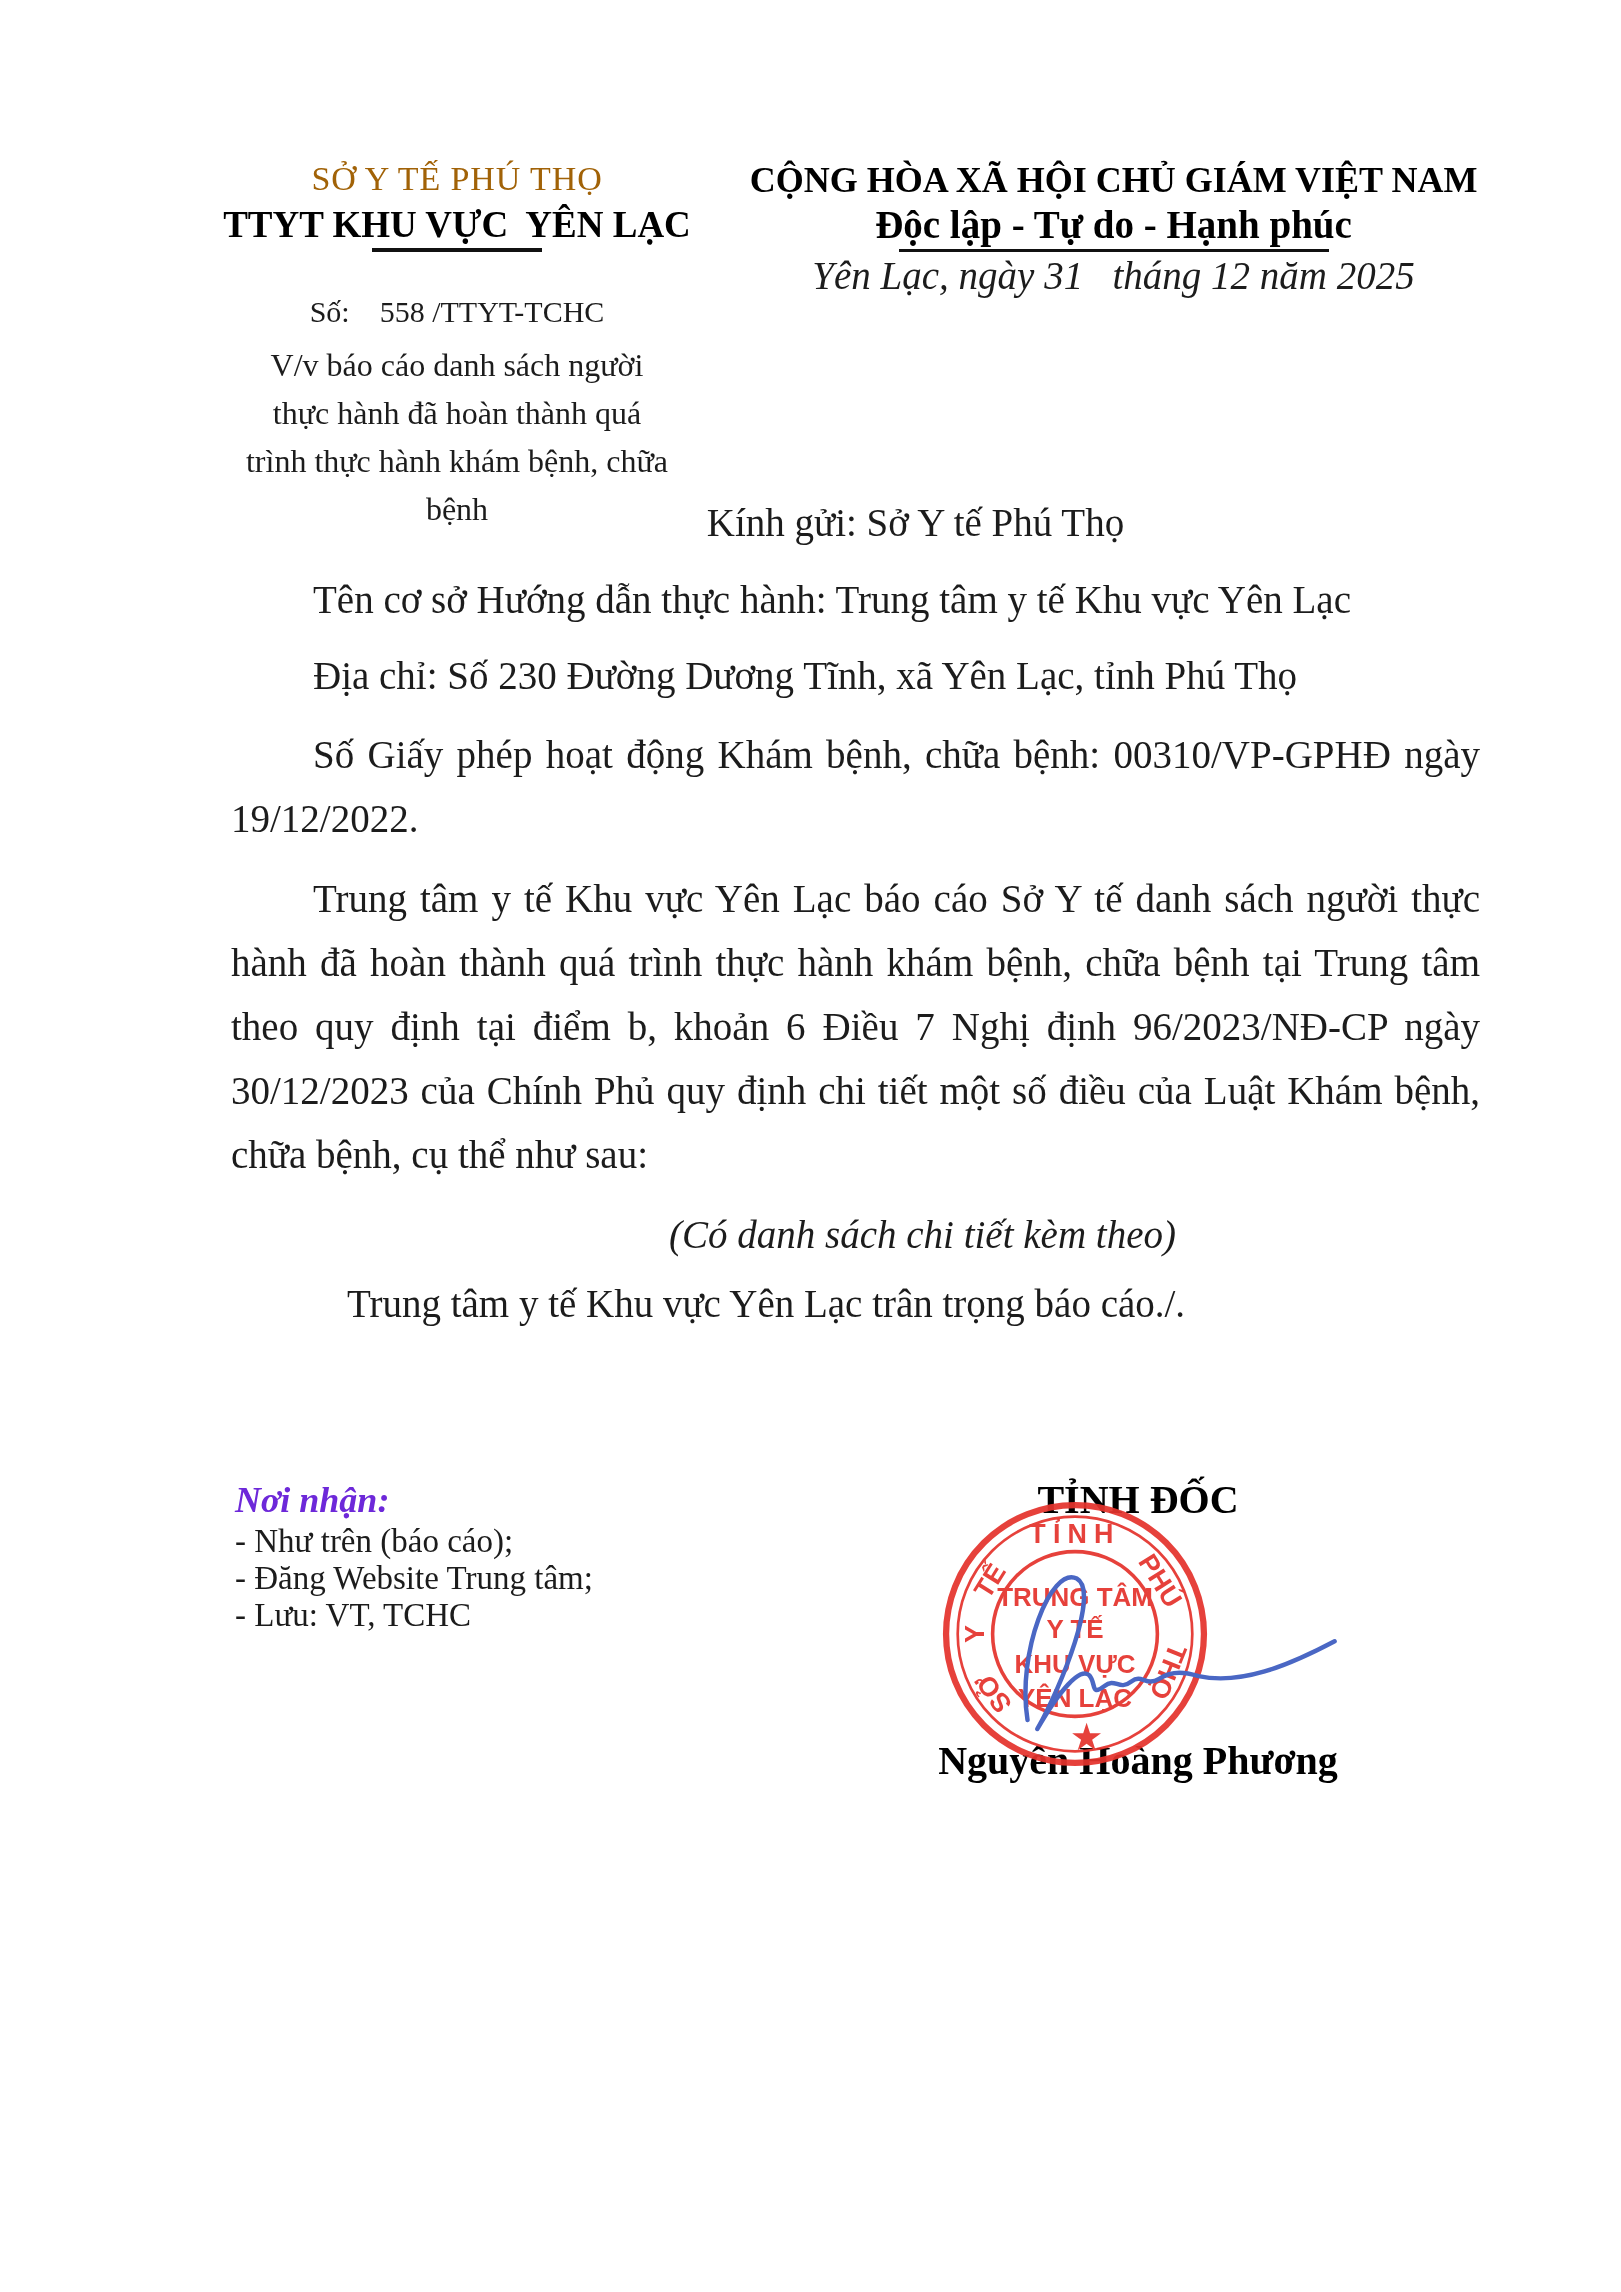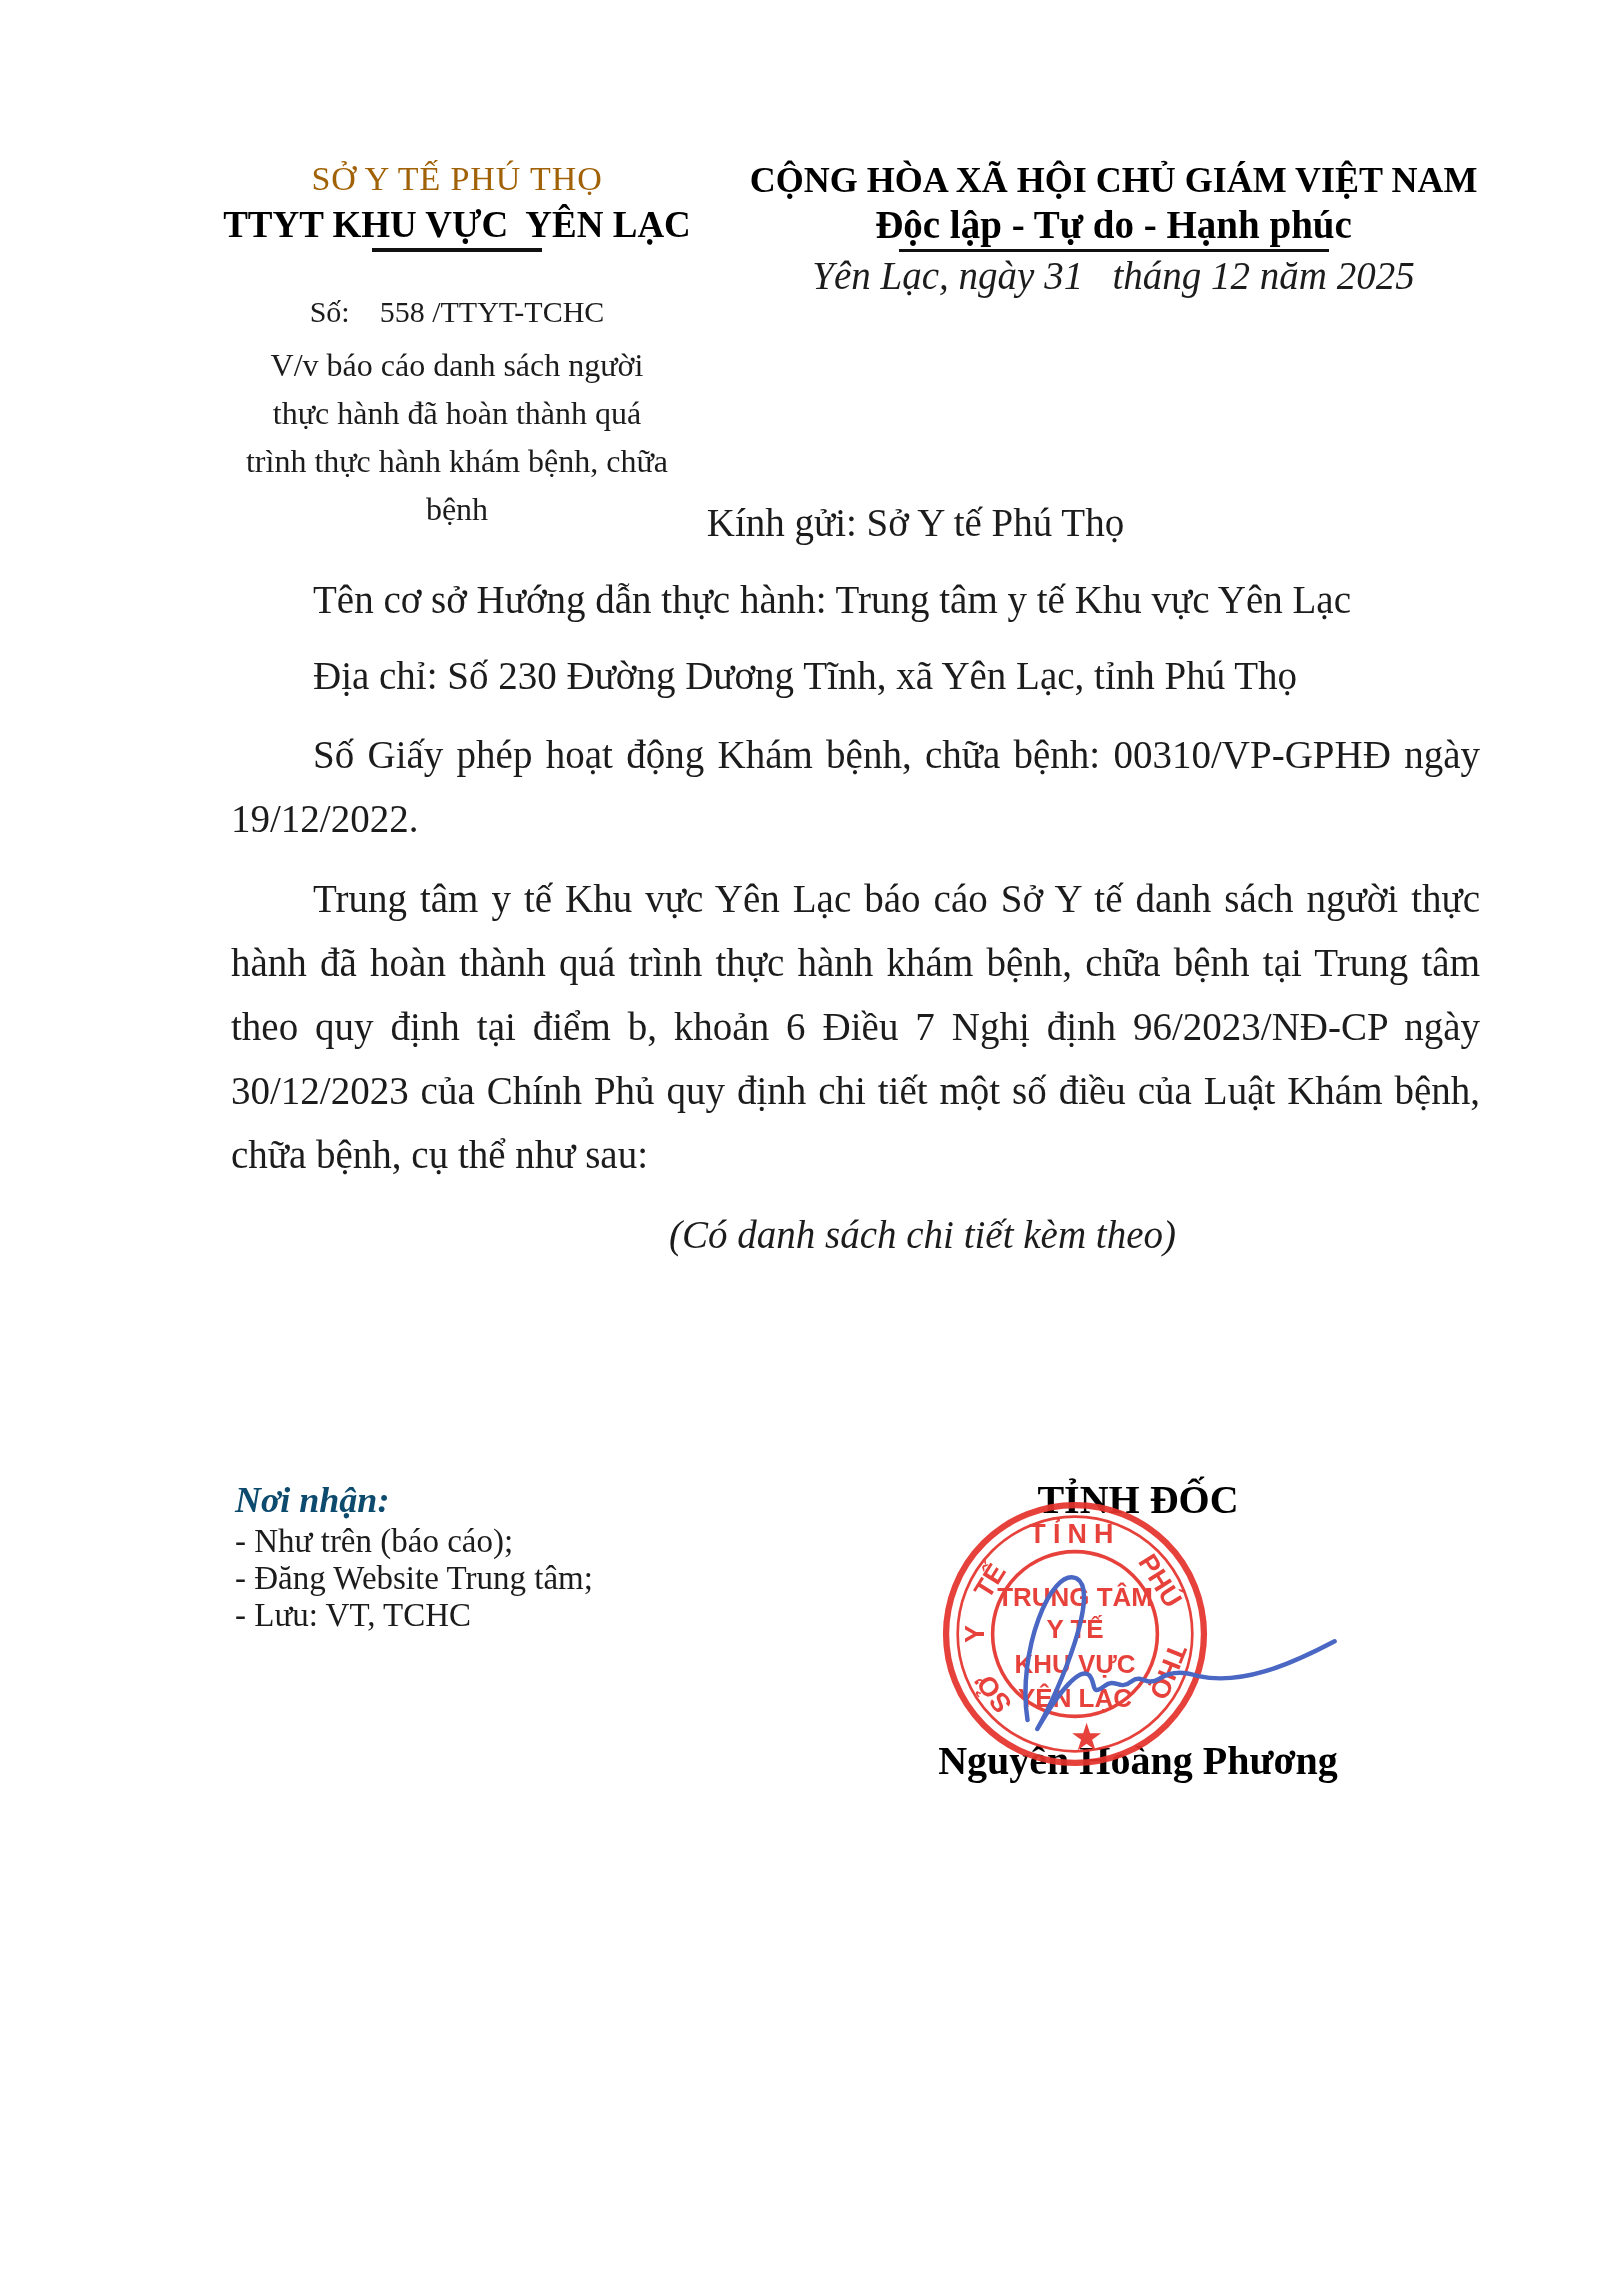--- a/index.html
+++ b/index.html
@@ -25,21 +25,21 @@
   .p-sal{text-align:center; transform:translateX(60px); margin-bottom:12.5px !important;}
   .p1{text-indent:82px; margin-bottom:12.5px !important;}
   .p2{text-indent:82px; margin-bottom:15px !important;}
   .p3{text-indent:82px; text-align:justify; margin-bottom:16px !important;}
   .p4{text-indent:82px; text-align:justify; margin-bottom:12.5px !important;}
   .p5{text-indent:82px; text-align:justify; margin-bottom:16px !important;}
   .p-note{text-align:center; font-style:italic; transform:translateX(67px); margin-bottom:5.4px !important;}
   .p-close{text-indent:116px;}
   
   .noi-nhan{position:absolute; left:235px; top:1478px; width:555px;}
-  .nn-label{font-size:36px; line-height:45px; font-weight:bold; font-style:italic; color:#0c4a6e;}
+  .nn-label{font-size:36px; line-height:45px; font-weight:bold; font-style:italic; color:#6d28d9;}
   .nn-item{font-size:33px; line-height:37px;}
   .sign-title{position:absolute; left:802px; top:1476px; width:672px; text-align:center;
               font-size:40px; font-weight:bold; color:#000;}
   .sign-name{position:absolute; left:802px; top:1737px; width:672px; text-align:center;
              font-size:40px; font-weight:bold; color:#000;}
   .stamp{position:absolute; left:938px; top:1497px; width:274px; height:274px; opacity:0.93;}
   .stamp text{font-family:"Liberation Sans","DejaVu Sans",sans-serif; font-weight:bold;}
   .signature{position:absolute; left:972px; top:1514px; width:385px; height:224px;}
 </style>
 </head>
@@ -62,20 +62,21 @@
     <div class="hr-date">Yên Lạc, ngày 31&nbsp;&nbsp;&nbsp;tháng 12 năm 2025</div>
   </div>
 
   <div class="content">
     <p class="p-sal">Kính gửi: Sở Y tế Phú Thọ</p>
     <p class="p1">Tên cơ sở Hướng dẫn thực hành: Trung tâm y tế Khu vực Yên Lạc</p>
     <p class="p2">Địa chỉ: Số 230 Đường Dương Tĩnh, xã Yên Lạc, tỉnh Phú Thọ</p>
     <p class="p3">Số Giấy phép hoạt động Khám bệnh, chữa bệnh: 00310/VP-GPHĐ ngày 19/12/2022.</p>
     <p class="p5">Trung tâm y tế Khu vực Yên Lạc báo cáo Sở Y tế danh sách người thực hành đã hoàn thành quá trình thực hành khám bệnh, chữa bệnh tại Trung tâm theo quy định tại điểm b, khoản 6 Điều 7 Nghị định 96/2023/NĐ-CP ngày 30/12/2023 của Chính Phủ quy định chi tiết một số điều của Luật Khám bệnh, chữa bệnh, cụ thể như sau:</p>
     <p class="p-note">(Có danh sách chi tiết kèm theo)</p>
+    <p class="p-close">Trung tâm y tế Khu vực Yên Lạc trân trọng báo cáo./.</p>
   </div>
 
   <div class="noi-nhan">
     <div class="nn-label">Nơi nhận:</div>
     <div class="nn-item">- Như trên (báo cáo);</div>
     <div class="nn-item">- Đăng Website Trung tâm;</div>
     <div class="nn-item">- Lưu: VT, TCHC</div>
   </div>
 
   <div class="sign-title">TỈNH ĐỐC</div>

